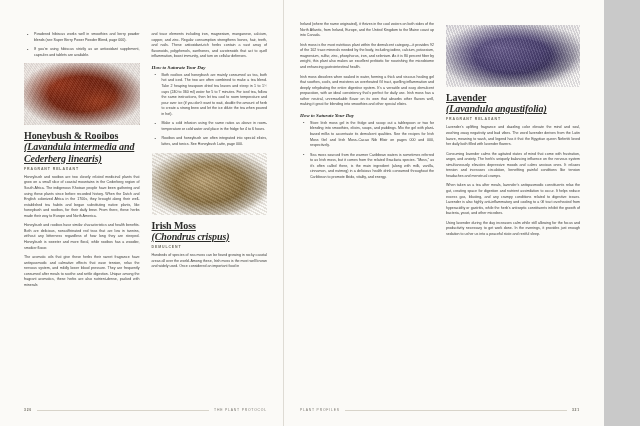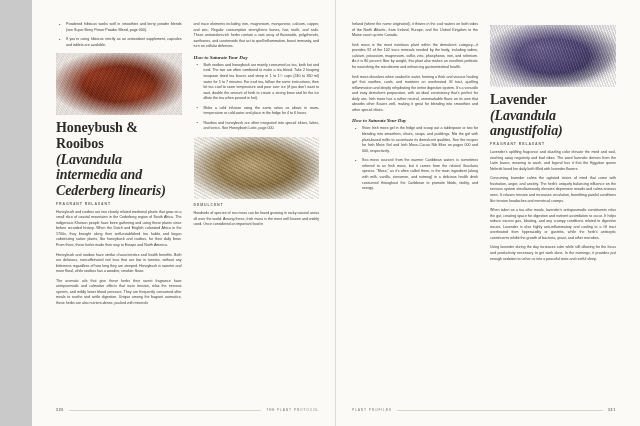--- a/index.html
+++ b/index.html
@@ -20,24 +20,23 @@
     background: #c9c9c9;
     display: flex;
   }
   .page {
     position: relative;
     background: #fbfaf7;
     height: 426px;
     box-sizing: border-box;
   }
   .page-left {
-    width: 320px;
-    padding: 22px 16px 0 24px;
+    width: 284px;
+    padding: 32px 16px 0 24px;
     border-right: 1px solid #dedbd4;
-    margin-left: 32px;
   }
   .page-right {
     width: 320px;
     padding: 22px 24px 0 16px;
   }
   .cols2 {
     display: flex;
     gap: 12px;
     height: 366px;
   }
@@ -65,26 +64,27 @@
   ul.bullets li:before {
     content: "•";
     position: absolute;
     left: -3px;
     top: -0.5px;
     color: #3a3a38;
     font-size: 4px;
   }
   h2.herb-title {
     font-family: "Liberation Serif", serif;
-    font-size: 14px;
+    font-size: 10px;
     line-height: 1.12;
     font-weight: 700;
     color: #2b2b29;
     margin: 5px 0 3px 0;
     letter-spacing: -0.1px;
+    text-decoration: underline;
   }
   h2.herb-title .ital {
     font-style: italic;
   }
   .tagline {
     font-size: 3.5px;
     letter-spacing: 0.9px;
     font-weight: 700;
     color: #6d6a5f;
     margin: 0 0 4px 0;
@@ -216,20 +216,24 @@
         <h3 class="sub">How to Saturate Your Day</h3>
 
         <ul class="bullets">
           <li>Both rooibos and honeybush are mainly consumed as tea, both hot and iced. The two are often combined to make a tea blend. Take 2 heaping teaspoon dried tea leaves and steep in 1 to 1½ cups (240 to 360 ml) water for 5 to 7 minutes. For iced tea, follow the same instructions, then let tea cool to room temperature and pour over ice (if you don't want to wait, double the amount of herb to create a strong brew and let the ice dilute the tea when poured in hot).</li>
           <li>Make a cold infusion using the same ratios as above in room-temperature or cold water and place in the fridge for 4 to 6 hours.</li>
           <li>Rooibos and honeybush are often integrated into special elixirs, lattes, and tonics. See Honeybush Latte, page 000.</li>
         </ul>
 
         <div class="photo photo-irishmoss"></div>
 
+        <h2 class="herb-title">
+          <span>Irish Moss</span><br>
+          <span class="ital">(Chondrus crispus)</span>
+        </h2>
         <div class="tagline">DEMULCENT</div>
 
         <p>Hundreds of species of sea moss can be found growing in rocky coastal areas all over the world. Among these, Irish moss is the most well known and widely used. Once considered an important food in</p>
       </div>
     </div>
 
     <div class="footer footer-left">
       <span class="pagenum">320</span>
       <span class="footer-rule"></span>
       <span>THE PLANT PROTOCOL</span>

